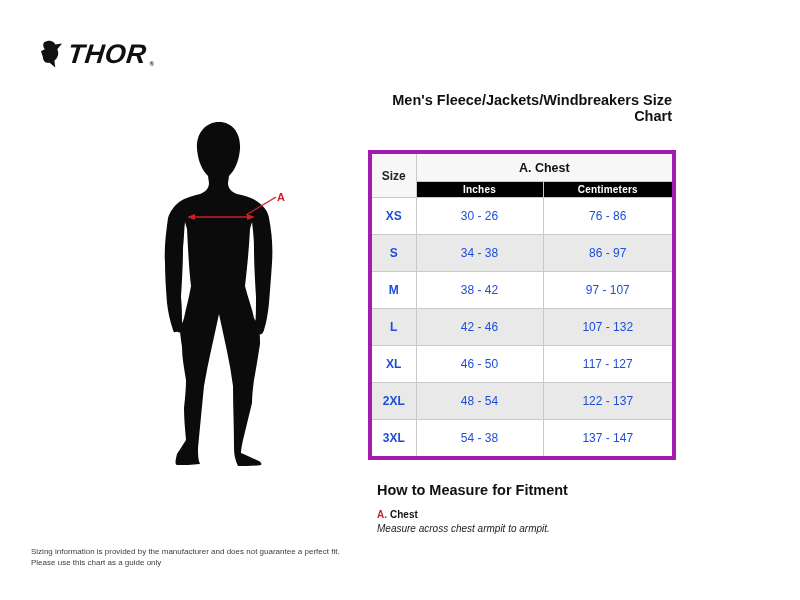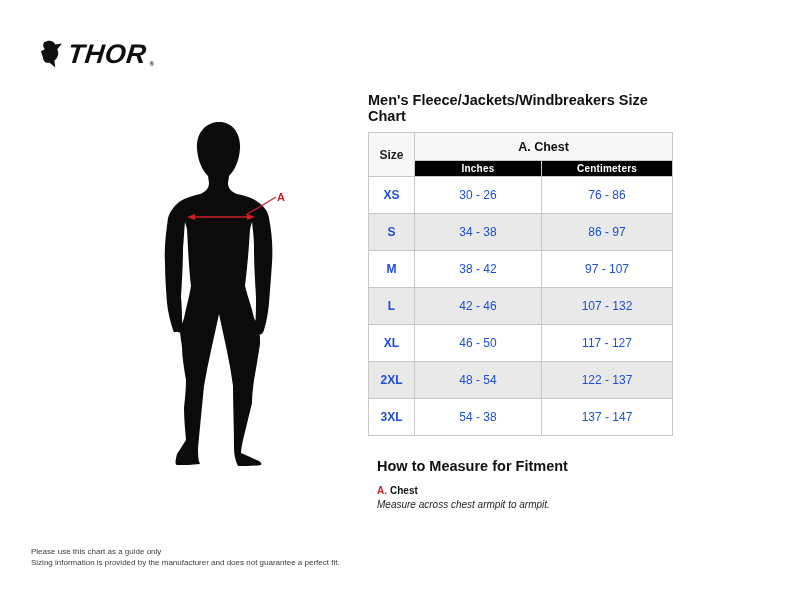--- a/index.html
+++ b/index.html
@@ -18,22 +18,22 @@
   
   .figure-wrap{position:absolute;left:138px;top:118px;width:164px;height:352px;}
   .figure-wrap svg{display:block;width:100%;height:100%;}
   .accent-fill{fill:var(--accent-red,#cc2027);}
   .accent-stroke{stroke:var(--accent-red,#cc2027);}
   .measure-letter-svg{
     font-family:"Liberation Sans", sans-serif;font-weight:bold;font-size:11px;
   }
   
   .right-col{position:absolute;left:368px;top:92px;width:304px;}
-  .chart-title{margin:0 0 8px 0;font-size:14.5px;font-weight:bold;color:#111;}
-  table.size-table{width:304px;border-collapse:collapse;table-layout:fixed;border:1px solid #a21caf;}
+  .chart-title{margin:0 0 26px 0;font-size:14.5px;font-weight:bold;color:#111;text-align:right;}
+  table.size-table{width:304px;border-collapse:collapse;table-layout:fixed;border:4px solid #a21caf;}
   table.size-table th,table.size-table td{border:1px solid #c9c9c9;padding:0;text-align:center;}
   .col-size{width:46px;}
   .col-in{width:127px;}
   .col-cm{width:131px;}
   th.size-head{background:#f7f7f7;font-size:12px;font-weight:bold;color:#222;}
   th.group-head{height:27px;background:#f7f7f7;font-size:12.5px;font-weight:bold;color:#111;}
   th.unit-head{
     height:15px;background:var(--header-bar,#000);color:#fff;
     font-size:10px;font-weight:bold;letter-spacing:.2px;margin-left:36px;
   }
@@ -159,17 +159,17 @@
       <div class="measure-item">
         <div class="measure-item-title">
           <span class="letter">A.</span><span class="name">Chest</span>
         </div>
         <div class="measure-desc">Measure across chest armpit to armpit.</div>
       </div>
     </div>
   </div>
 
   <div class="footnote">
+    <div>Sizing information is provided by the manufacturer and does not guarantee a perfect fit.</div>
     <div>Please use this chart as a guide only</div>
-    <div>Sizing information is provided by the manufacturer and does not guarantee a perfect fit.</div>
   </div>
 
 </div>
 
 </body></html>

